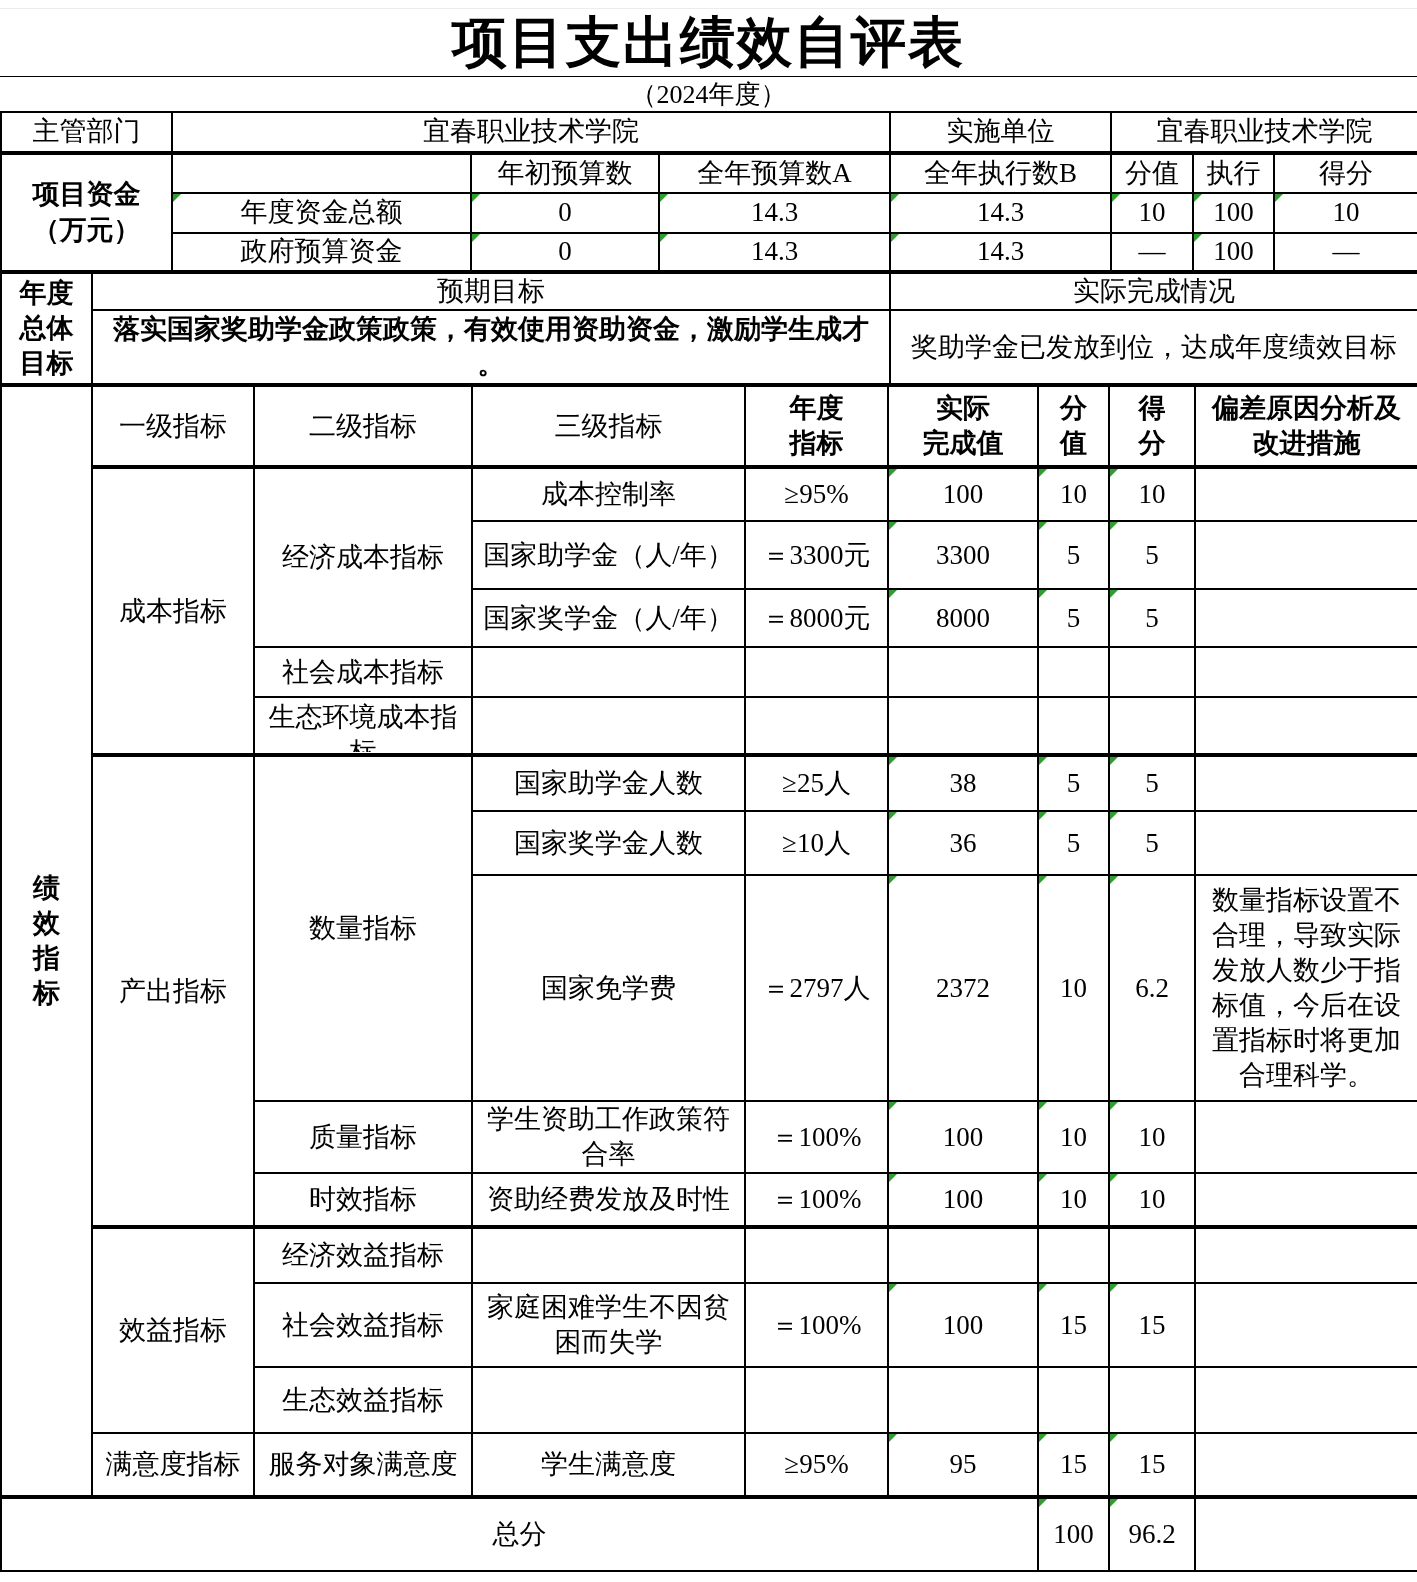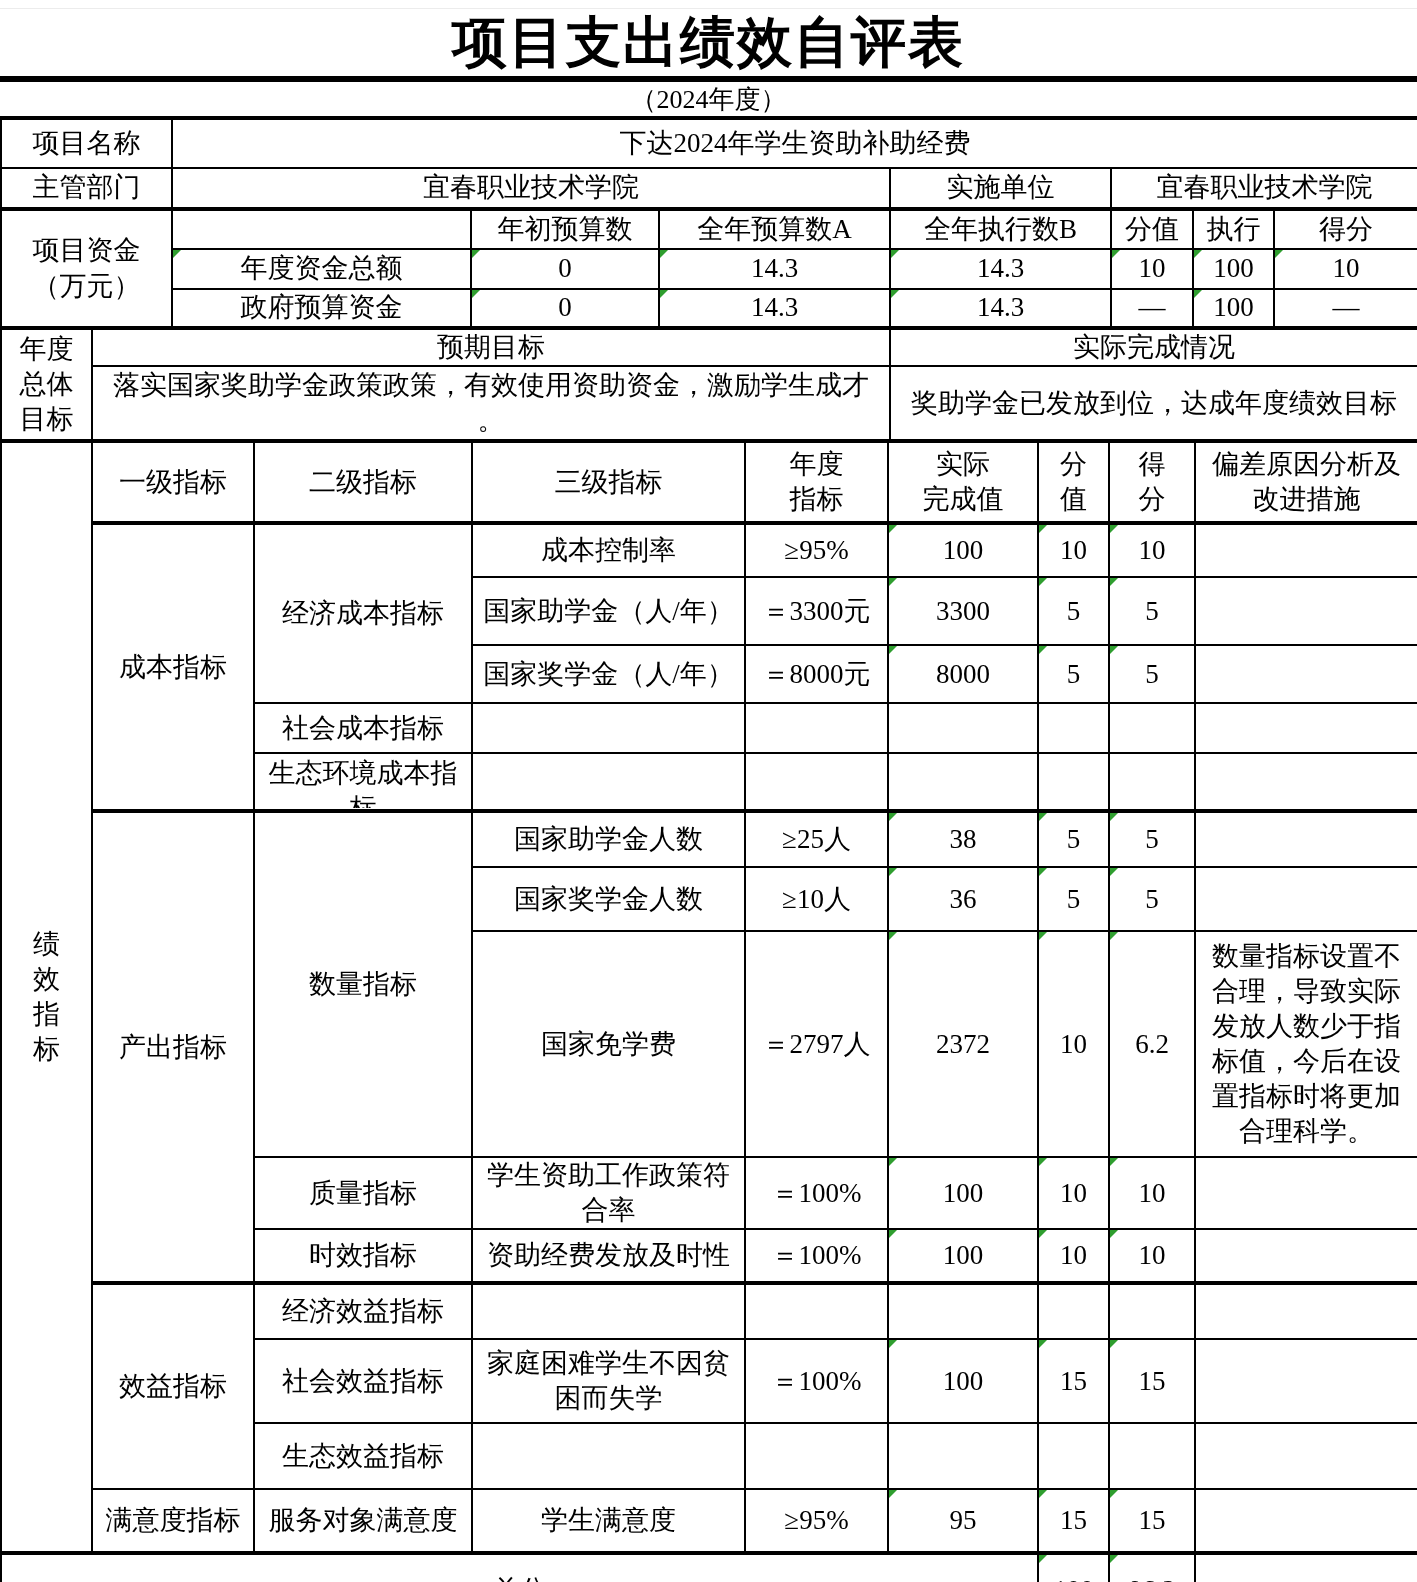--- a/index.html
+++ b/index.html
@@ -19,21 +19,21 @@
     border-bottom: 1px solid #ececec;
   }
   .title {
     height: 67px;
     display: flex;
     align-items: center;
     justify-content: center;
     font-size: 55px;
     font-weight: bold;
     letter-spacing: 2px;
-    border-bottom: 6px solid #000000;
+    border-bottom: 1px solid #000000;
   }
   .subtitle {
     height: 34px;
     display: flex;
     align-items: center;
     justify-content: center;
     font-size: 26px;
   }
   
   table.t {
@@ -48,21 +48,21 @@
     vertical-align: middle;
     font-size: 27px;
     line-height: 1.3;
     padding: 0 4px;
     overflow: hidden;
     word-break: break-all;
   }
   tr.sep > td { border-top-width: 4px; }
   .left  { text-align: left; padding-left: 8px; }
   .l3    { text-align: left; padding-left: 4px; padding-right: 2px; }
-  .pre   { white-space: pre-line; }
+  .pre   { white-space: pre-line; font-weight: bold; }
   .vlabel { line-height: 1.2; }
   .goalcell { padding: 0 12px; }
   .remarkcell { padding: 0 10px; line-height: 1.3; }
   .clipbox { height: 52px; overflow: hidden; }
   
   .tri { position: relative; }
   .tri::before {
     content: "";
     position: absolute;
     top: 0; left: 0;
@@ -82,24 +82,20 @@
   <div class="subtitle">（2024年度）</div>
 
   <table class="t">
     <colgroup>
         <col style="width:171px">
         <col style="width:718px">
         <col style="width:221px">
         <col style="width:307px">
       </colgroup>
     <tbody>
-        <tr style="height:50px" class="sep">
-      <td>项目名称</td>
-      <td colspan="3">下达2024年学生资助补助经费</td>
-    </tr>
     <tr style="height:40px">
       <td>主管部门</td>
       <td>宜春职业技术学院</td>
       <td>实施单位</td>
       <td>宜春职业技术学院</td>
     </tr>
   </tbody>
     </table>
 
   <table class="t">

